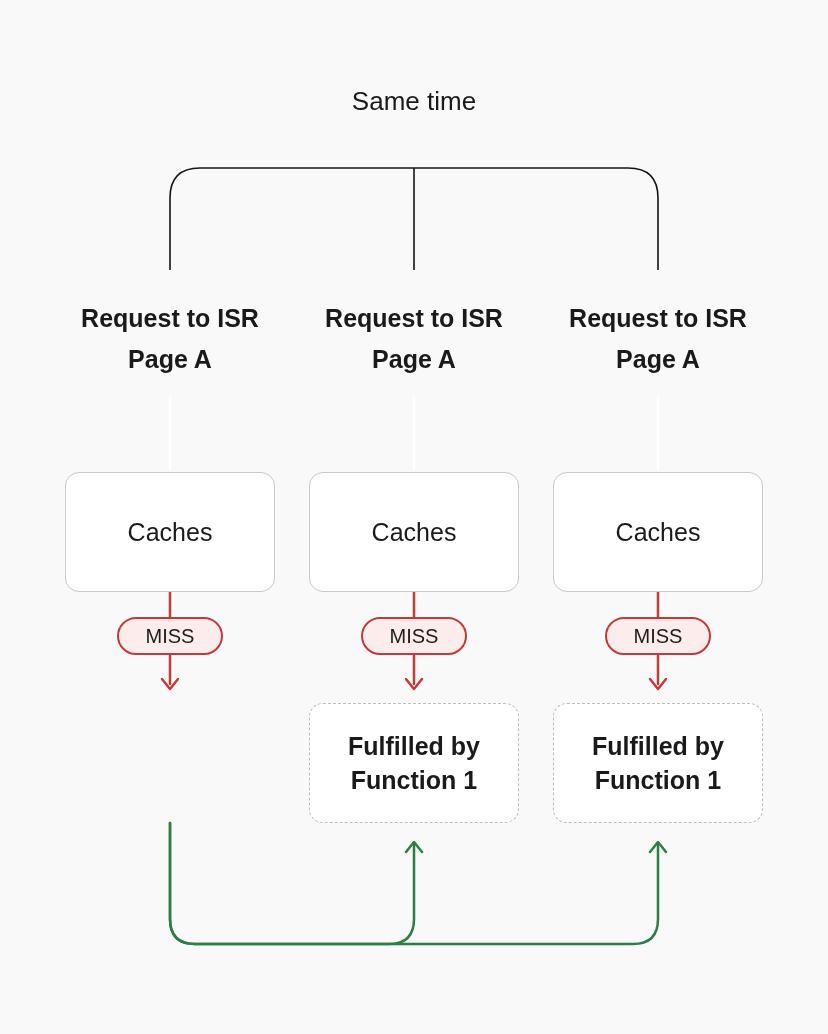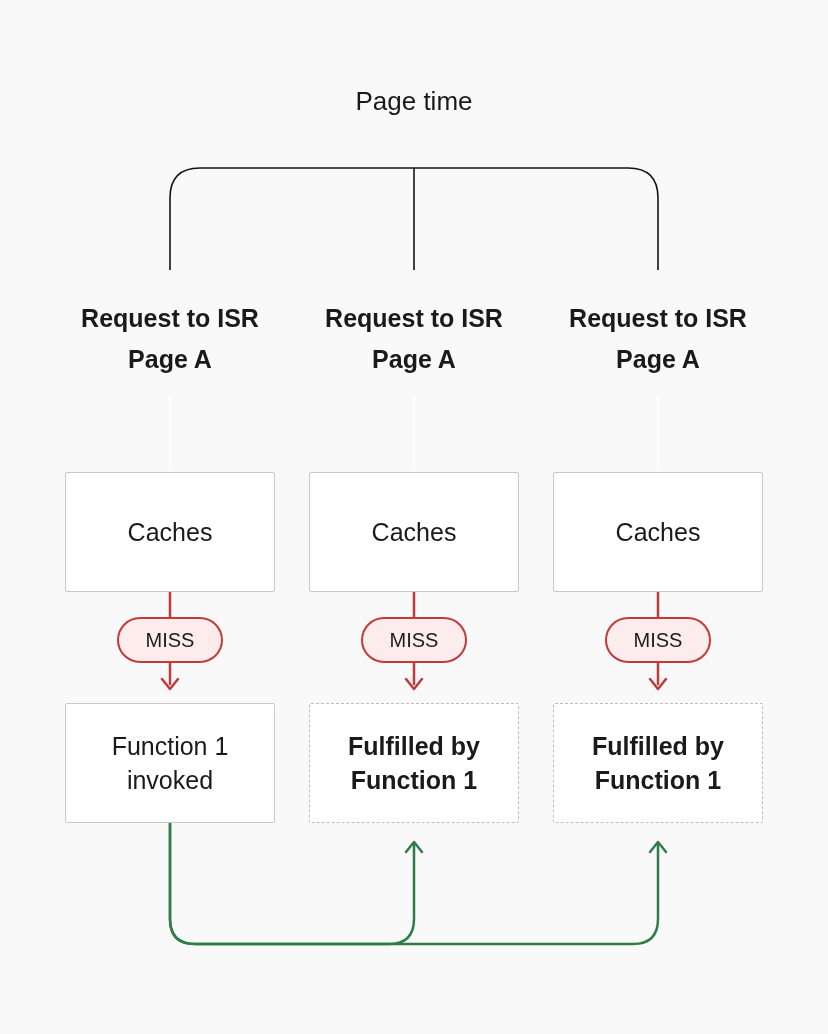--- a/index.html
+++ b/index.html
@@ -17,44 +17,44 @@
   .title{
     position:absolute;left:0;top:86px;width:828px;text-align:center;
     font-size:26px;font-weight:400;color:var(--ink);
   }
   svg.wires{position:absolute;left:0;top:0;}
   .req-label{
     position:absolute;top:298px;width:230px;text-align:center;
     font-size:25px;font-weight:700;line-height:41px;color:var(--ink);
   }
   .box{
-    position:absolute;width:210px;height:120px;border-radius:2px;
+    position:absolute;width:210px;height:120px;border-radius:14px;
     background:var(--boxbg);border:1.5px solid var(--boxborder);
     display:flex;align-items:center;justify-content:center;text-align:center;
     font-size:25px;line-height:34px;color:var(--ink);
   }
   .box.dashed{border:1.5px dashed var(--dashborder);font-weight:bold;}
   .cache{top:472px;}
   .result{top:703px;}
   .pill{
-    position:absolute;top:617px;width:106px;height:46px;border-radius:23px;
+    position:absolute;top:617px;width:106px;height:38px;border-radius:23px;
     background:var(--redfill);border:2px solid var(--red);
     display:flex;align-items:center;justify-content:center;
     font-size:20px;color:#1c1c1c;
   }
   .c1{left:65px;} .c2{left:309px;} .c3{left:553px;}
   .lc1{left:55px;} .lc2{left:299px;} .lc3{left:543px;}
   .p1{left:117px;} .p2{left:361px;} .p3{left:605px;}
 </style>
 </head>
 <body>
 
 <div class="canvas">
 
-  <div class="title">Page time</div>
+  <div class="title">Same time</div>
 
   <svg class="wires" width="828" height="1034" viewBox="0 0 828 1034" aria-hidden="true">
 
     <g fill="none" stroke="var(--line)" stroke-width="1.6">
       <path d="M 170 270 L 170 198 Q 170 168 200 168 L 628 168 Q 658 168 658 198 L 658 270"></path>
       <path d="M 414 168 L 414 270"></path>
     </g>
 
     <g fill="none" stroke="var(--faint)" stroke-width="2.5">
       <path d="M 170 396 L 170 470"></path>
@@ -79,23 +79,20 @@
     </g>
   </svg>
 
   <div class="req-label lc1">Request to ISR Page A</div>
   <div class="box cache c1">
     <span>Caches</span>
   </div>
   <div class="pill p1">
     <span>MISS</span>
   </div>
-  <div class="box result c1">
-    <span>Function 1 invoked</span>
-  </div>
 
   <div class="req-label lc2">Request to ISR Page A</div>
   <div class="box cache c2">
     <span>Caches</span>
   </div>
   <div class="pill p2">
     <span>MISS</span>
   </div>
   <div class="box result dashed c2">
     <span>Fulfilled by Function 1</span>

